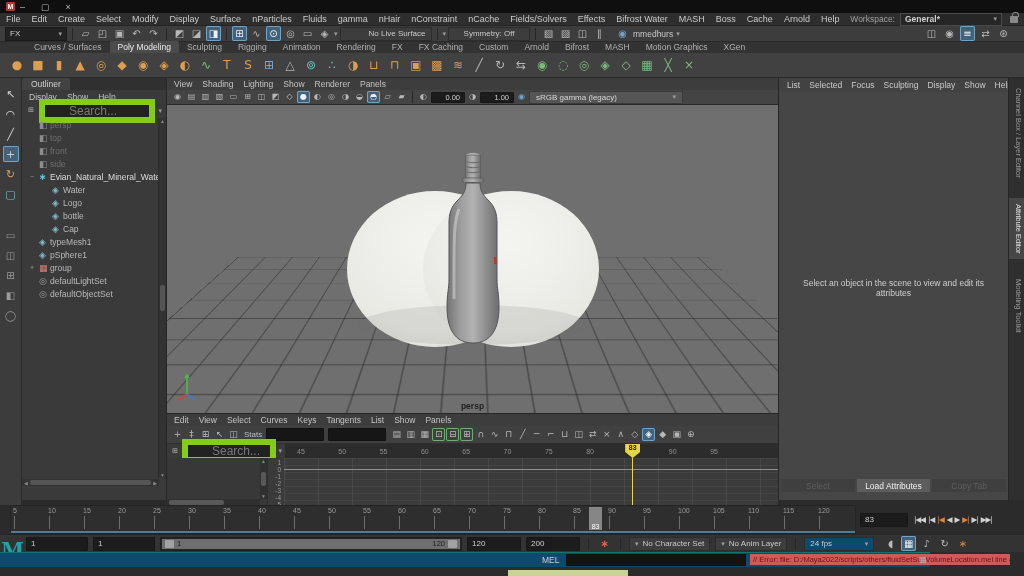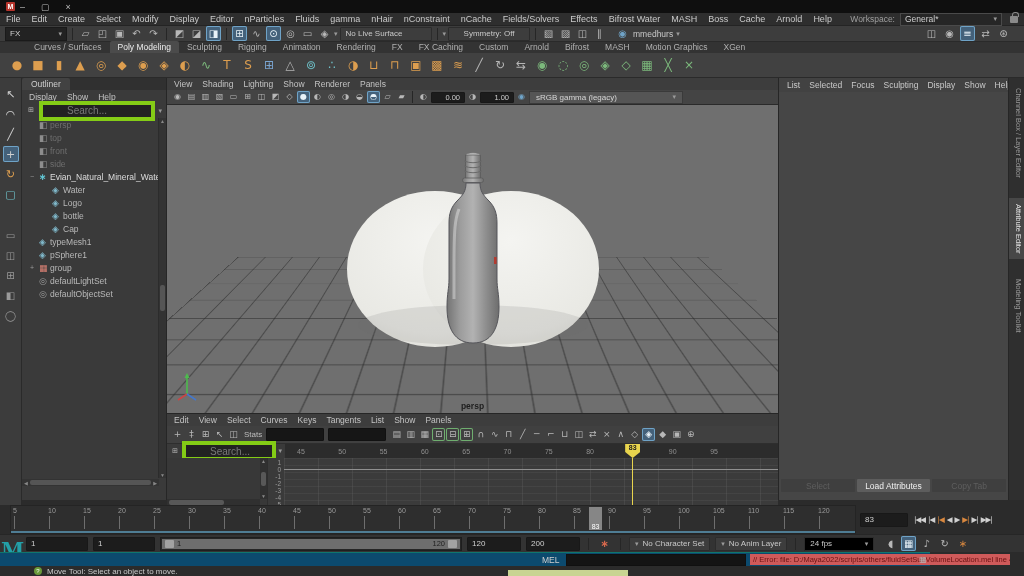--- a/index.html
+++ b/index.html
@@ -11,41 +11,41 @@
   .chip{display:inline-flex;align-items:center;justify-content:center;width:15px;height:15px;
     font-size:10px;line-height:1;color:#b8b8b8;font-family:"DejaVu Sans",sans-serif;flex:none;border-radius:2px;}
   .chip.active{background:#44617a;box-shadow:inset 0 0 0 1px #6fa3c7;color:#e8f2f8;}
   .chip.bracket{box-shadow:inset 0 0 0 1px #6fae6f;}
   .vdiv{width:1px;height:12px;background:#262626;margin:0 3px;flex:none;}
   .field{background:#1c1c1c;border:1px solid #181818;color:#cfcfcf;font-size:8px;
     display:inline-flex;align-items:center;padding:0 4px;height:11px;border-radius:1px;flex:none;}
   .dropbox{background:#3d3d3d;border:1px solid #2c2c2c;color:#c9c9c9;font-size:8px;height:12px;
     display:inline-flex;align-items:center;gap:4px;padding:0 5px;border-radius:1px;flex:none;}
   .caret{font-size:7px;color:#9a9a9a;font-family:"DejaVu Sans",sans-serif;}
-  input{background:#222;border:4px solid #84cc16;color:#c9c9c9;font-size:10px;outline:none;
+  input{background:#222;border:6px solid #84cc16;color:#c9c9c9;font-size:12px;outline:none;
     font-family:"Liberation Sans",sans-serif;padding-left:24px;}
   input::placeholder{color:#7a7a7a;}
 
   
   .titlebar{left:0;top:0;width:1024px;height:13px;background:#0f0f0f;display:flex;align-items:center;gap:5px;padding:0 6px;box-sizing:border-box;}
   .app-icon{width:9px;height:9px;background:#b5342c;color:#fff;font-size:7px;font-weight:bold;
     display:flex;align-items:center;justify-content:center;border-radius:1px;flex:none;}
   .title-text{font-size:8.5px;color:#b5b5b5;white-space:nowrap;overflow:hidden;flex:1;}
   .win-controls{display:flex;gap:16px;margin-right:4px;color:#bdbdbd;font-size:9px;}
   .win-controls span{cursor:default;}
 
   
   .menubar{left:0;top:13px;width:1024px;height:13px;background:#2e2e2e;display:flex;align-items:center;
     padding:0 6px;box-sizing:border-box;border-bottom:1px solid #242424;}
   .menus{display:flex;gap:11px;}
   .menu-item{font-size:9px;color:#c9c9c9;white-space:nowrap;}
   .workspace{margin-left:auto;display:flex;align-items:center;gap:5px;}
   .ws-label{font-size:8.5px;color:#9f9f9f;}
   .ws-select{width:92px;height:11px;background:#262626;border:1px solid #4a4a4a;display:flex;align-items:center;
-    justify-content:space-between;padding:0 4px;font-size:8.5px;color:#d0d0d0;}
+    justify-content:space-between;padding:0 4px;font-size:8.5px;color:#d0d0d0;font-weight:bold;}
   .lock{width:8px;height:7px;background:#8a8a8a;border-radius:1px;position:relative;margin-left:3px;}
   .lock::before{content:"";position:absolute;left:1.5px;top:-4px;width:5px;height:4px;border:1px solid #8a8a8a;
     border-bottom:none;border-radius:3px 3px 0 0;}
 
   
   .statusline{left:0;top:26px;width:1024px;height:16px;background:#3d3d3d;display:flex;align-items:center;
     gap:2px;padding:0 5px;box-sizing:border-box;border-bottom:1px solid #2a2a2a;}
   .menuset{width:52px;height:12px;background:#222;border:1px solid #1a1a1a;display:flex;align-items:center;
     justify-content:space-between;padding:0 4px;font-size:8px;color:#cfcfcf;flex:none;}
   .user-box{display:flex;align-items:center;gap:3px;margin-left:6px;}
@@ -219,21 +219,21 @@
   </div>
 
   <div class="abs menubar">
     <div class="menus">
         <span class="menu-item">File</span>
         <span class="menu-item">Edit</span>
         <span class="menu-item">Create</span>
         <span class="menu-item">Select</span>
         <span class="menu-item">Modify</span>
         <span class="menu-item">Display</span>
-        <span class="menu-item">Editor</span>
+        <span class="menu-item">Surface</span>
         <span class="menu-item">nParticles</span>
         <span class="menu-item">Fluids</span>
         <span class="menu-item">gamma</span>
         <span class="menu-item">nHair</span>
         <span class="menu-item">nConstraint</span>
         <span class="menu-item">nCache</span>
         <span class="menu-item">Fields/Solvers</span>
         <span class="menu-item">Effects</span>
         <span class="menu-item">Bifrost Water</span>
         <span class="menu-item">MASH</span>
@@ -274,21 +274,21 @@
     <span class="vdiv"></span>
     <span style="display:flex;gap:2px">
         <span class="chip active">⊞</span>
         <span class="chip">∿</span>
         <span class="chip active">⊙</span>
         <span class="chip">◎</span>
         <span class="chip">▭</span>
         <span class="chip">◈</span>
       </span>
     <span class="caret">▾</span>
-    <span class="dropbox" style="width:80px;justify-content:flex-start">
+    <span class="dropbox" style="width:80px;justify-content:flex-end">
       <span>No Live Surface</span>
     </span>
     <span class="vdiv"></span>
     <span class="caret">▾</span>
     <span class="dropbox" style="width:70px;justify-content:center">
       <span>Symmetry: Off</span>
     </span>
     <span class="vdiv"></span>
     <span style="display:flex;gap:2px">
         <span class="chip">▧</span>
@@ -661,20 +661,21 @@
   <div class="attred">
     <div class="ae-menus">
         <span>List</span>
         <span>Selected</span>
         <span>Focus</span>
         <span>Sculpting</span>
         <span>Display</span>
         <span>Show</span>
         <span>Help</span>
       </div>
+    <div class="ae-message">Select an object in the scene to view and edit its attributes</div>
     <div class="ae-buttons">
         <span class="ae-btn dim">Select</span>
         <span class="ae-btn active">Load Attributes</span>
         <span class="ae-btn dim">Copy Tab</span>
       </div>
   </div>
 
   <div class="abs sidetabs">
       <span class="side-tab">Channel Box / Layer Editor</span>
       <span class="side-tab active">Attribute Editor</span>
@@ -823,21 +824,21 @@
     <span class="vdiv"></span>
     <span class="dropbox">
       <span class="caret">▾</span>
       <span>No Character Set</span>
     </span>
     <span class="dropbox">
       <span class="caret">▾</span>
       <span>No Anim Layer</span>
     </span>
     <span class="vdiv"></span>
-    <span class="dropbox" style="width:58px;background:#000000;justify-content:space-between">
+    <span class="dropbox" style="width:58px;background:#0c4a6e;justify-content:space-between">
       <span>24 fps</span>
       <span class="caret">▾</span>
     </span>
     <span style="display:flex;gap:3px;margin-left:4px">
         <span class="chip">◖</span>
         <span class="chip active">▦</span>
         <span class="chip">♪</span>
         <span class="chip">↻</span>
         <span class="chip" style="color: rgb(217, 136, 63);">∗</span>
       </span>
@@ -845,19 +846,15 @@
 
   <div class="maya-logo">M</div>
 
   <div class="abs cmdline">
     <span class="mel-label">MEL</span>
     <span class="mel-input"></span>
     <span class="cmd-error">// Error: file: D:/Maya2022/scripts/others/fluidSetSubVolumeLocation.mel line 40: No fluids se</span>
     <span class="chip cmd-out-icon" style="width:10px;height:10px;font-size:8px">▦</span>
   </div>
 
-  <div class="abs helpline">
-    <span class="q-icon">?</span>
-    <span class="help-text">Move Tool: Select an object to move.</span>
-  </div>
   <div class="bottom-highlight"></div>
 
 </div>
 
 </body></html>

